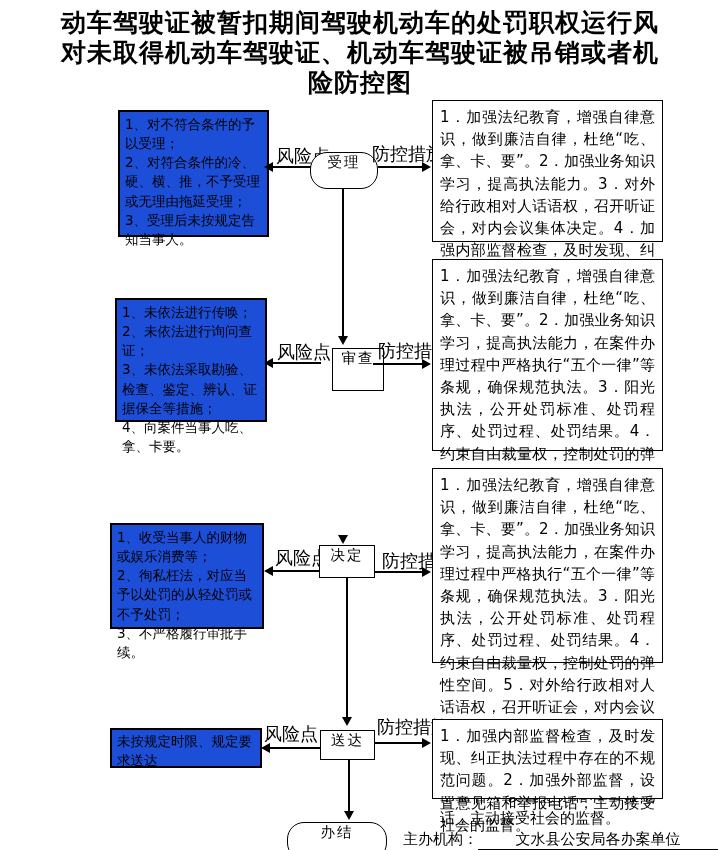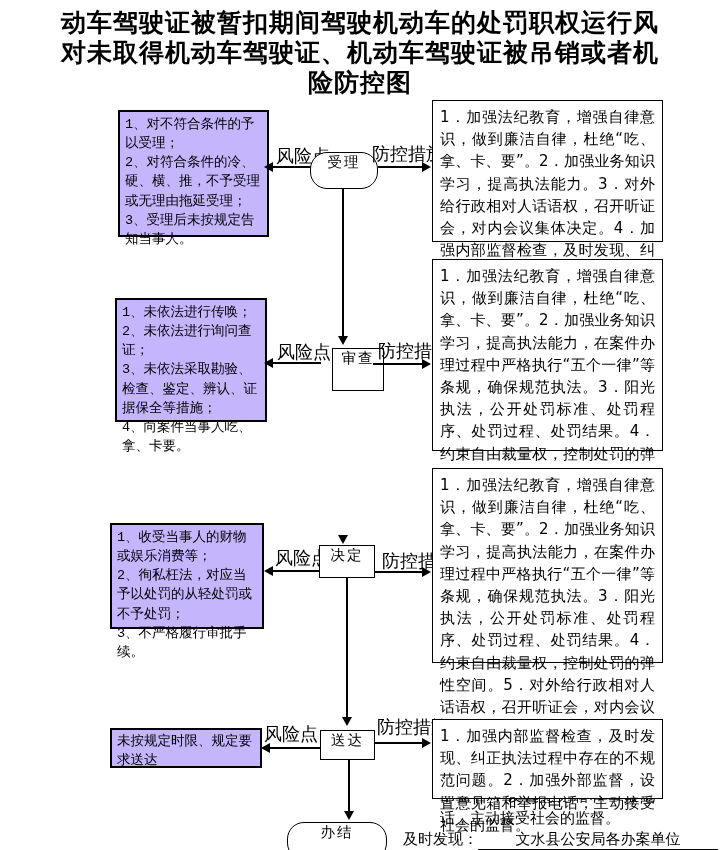--- a/index.html
+++ b/index.html
@@ -16,25 +16,24 @@
     top: 8px; left: 0; width: 100%;
     text-align: center;
     font-weight: bold;
     font-size: 25px;
     line-height: 30px;
     letter-spacing: 1px;
   }
   .risk-box {
     position: absolute;
     border: 2px solid #000;
-    background: #c4b5fd;
+    background: #1d4ed8;
     padding: 3px 5px;
     font-size: 13.5px;
     line-height: 1.42;
-    font-family: Liberation Mono, monospace;
   }
   .measure-box {
     position: absolute;
     border: 1px solid #000;
     background: #fff;
     padding: 5px 7px;
     font-size: 15px;
     line-height: 1.48;
     text-align: justify;
   }
@@ -153,21 +152,21 @@
 </div>
 
 <div class="vline" style="left:348px; top:760px; height:52px;"></div>
 <div class="tri tri-down" style="left:344px; top:811px;"></div>
 
 <div class="node stadium" style="left:287px; top:822px; width:100px; height:38px;">
   <span>办结</span>
 </div>
 
 <div class="footer-line" style="left:403px; top:802px;">
-  <span>及时发现：</span>
+  <span>主办机构：</span>
   <span class="u-val" style="width:240px;">文水县公安局各办案单位</span>
 </div>
 <div class="footer-line" style="left:403px; top:825px;">
   <span>监督主体：</span>
   <span class="u-val" style="width:95px;">警务督察大队</span>
   <span style="margin-left:6px;">监督电话：</span>
   <span class="u-val" style="width:62px; margin-left:8px;">3410119</span>
 </div>
 
 </body></html>

